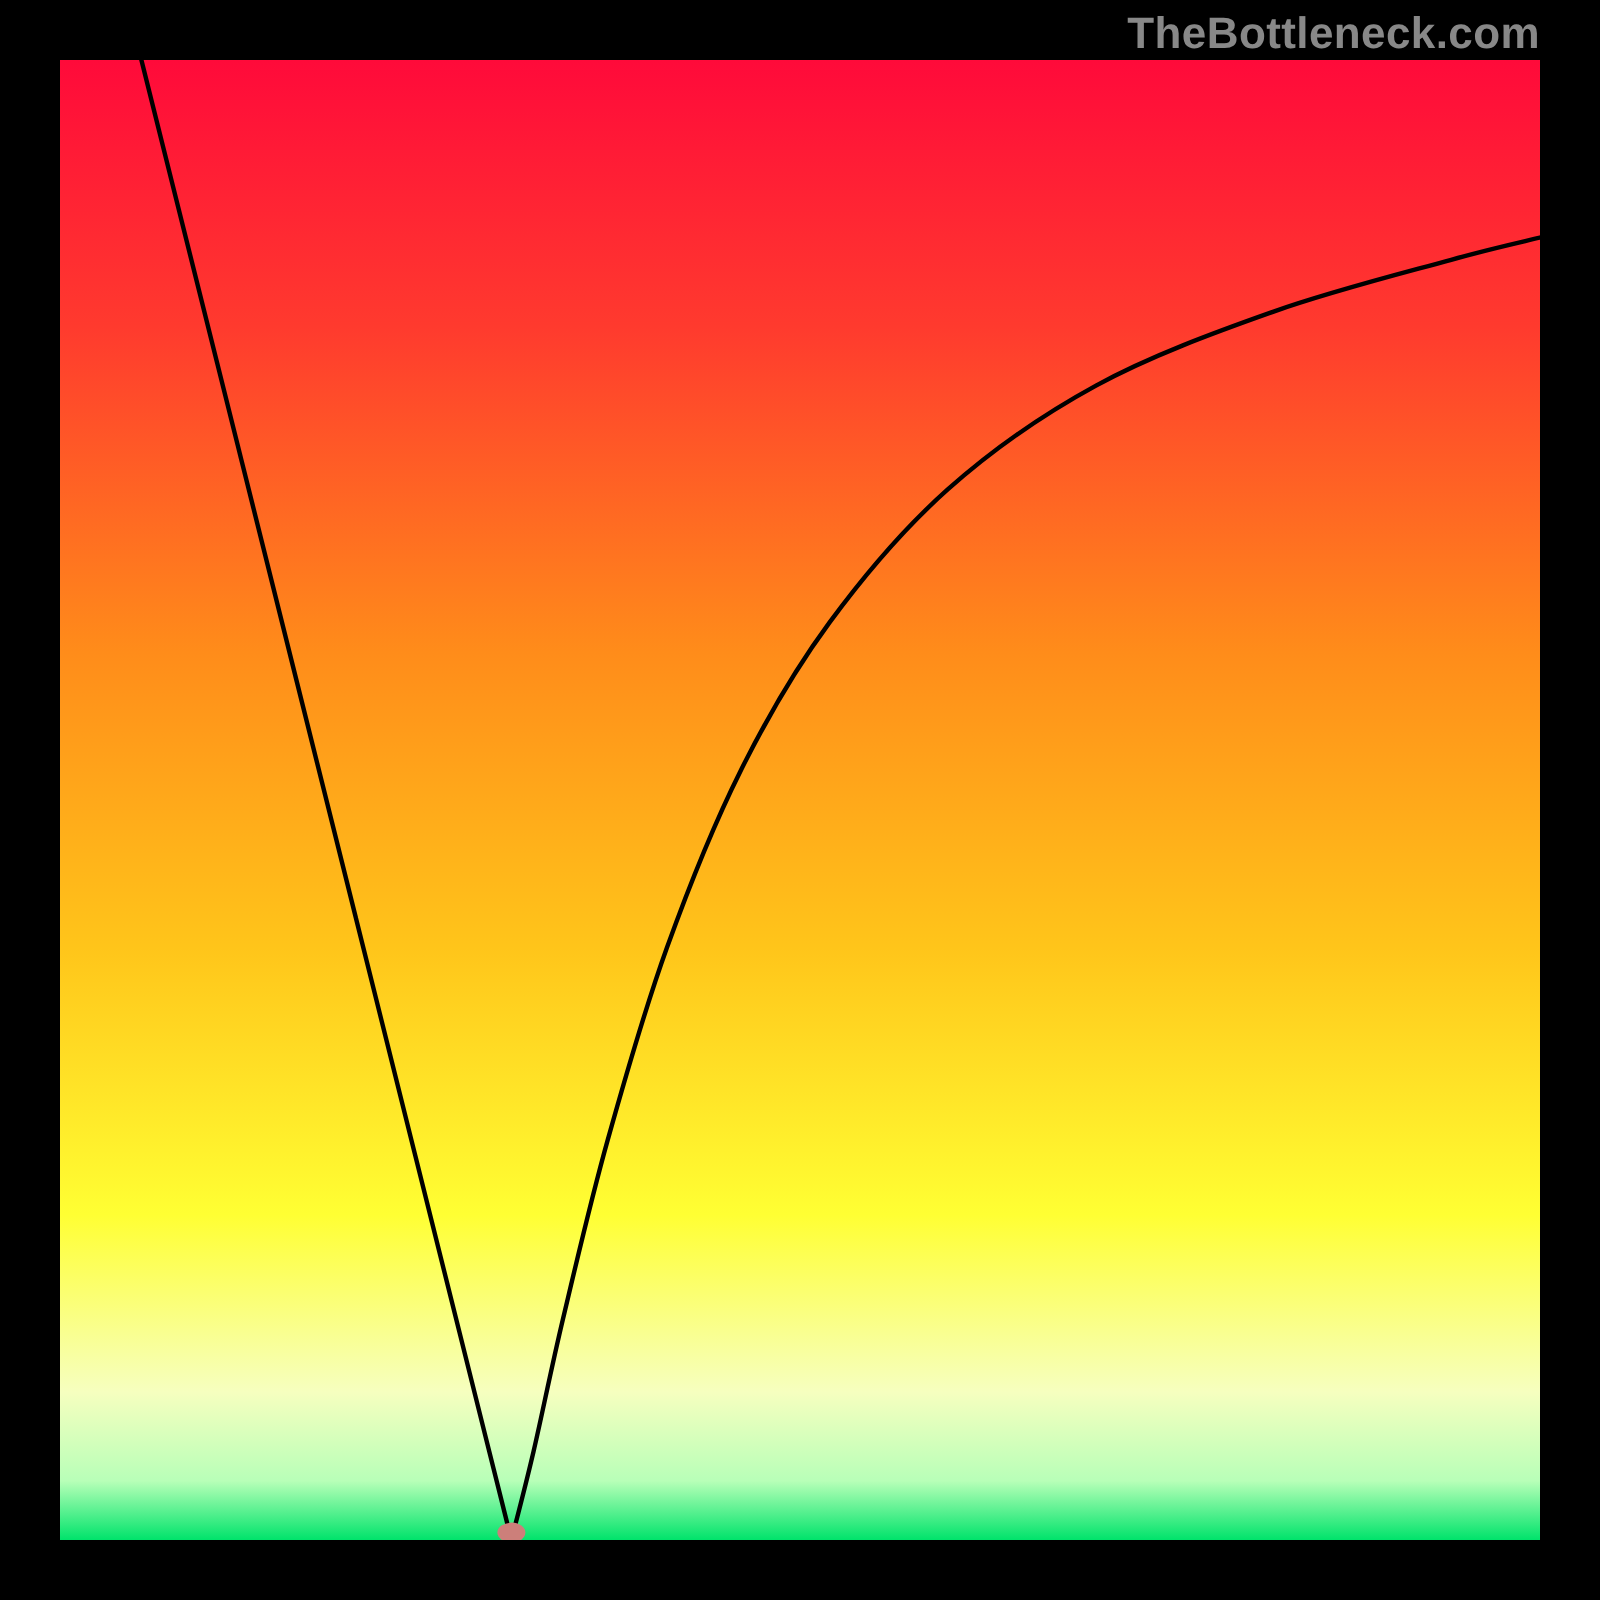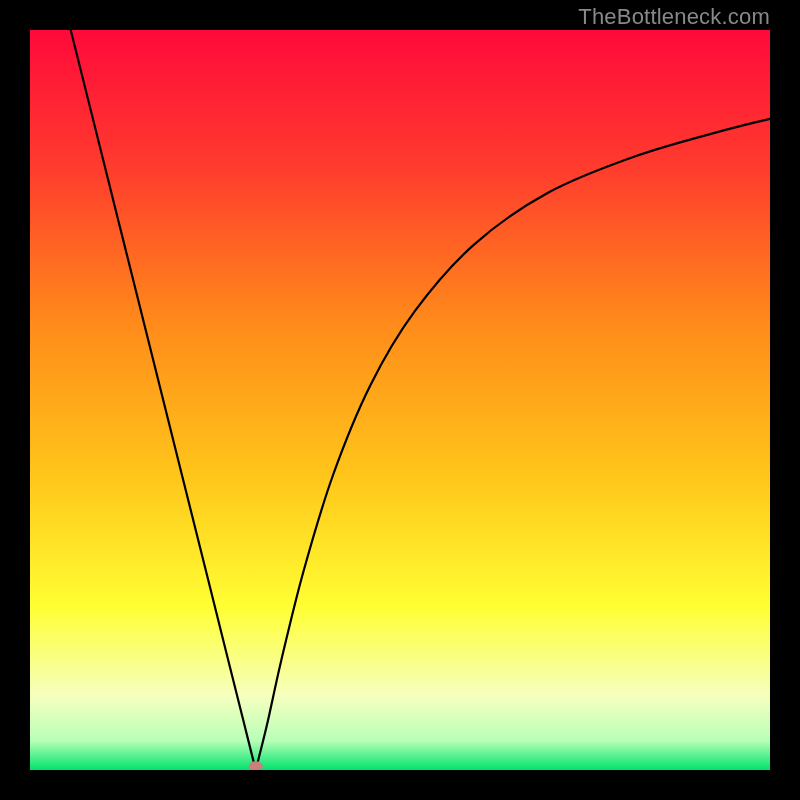--- a/index.html
+++ b/index.html
@@ -25,21 +25,21 @@
     top: 0;
     width: 740px;
     height: 740px;
   }
   .watermark {
     position: absolute;
     top: 4px;
     right: 30px;
     color: #888888;
     font-size: 22px;
-    font-weight: 400;
+    font-weight: 700;
     letter-spacing: 0.2px;
   }
   svg { display: block; }
 </style>
 </head>
 <body>
 
 <div class="watermark">TheBottleneck.com</div>
 
 <div class="frame">

